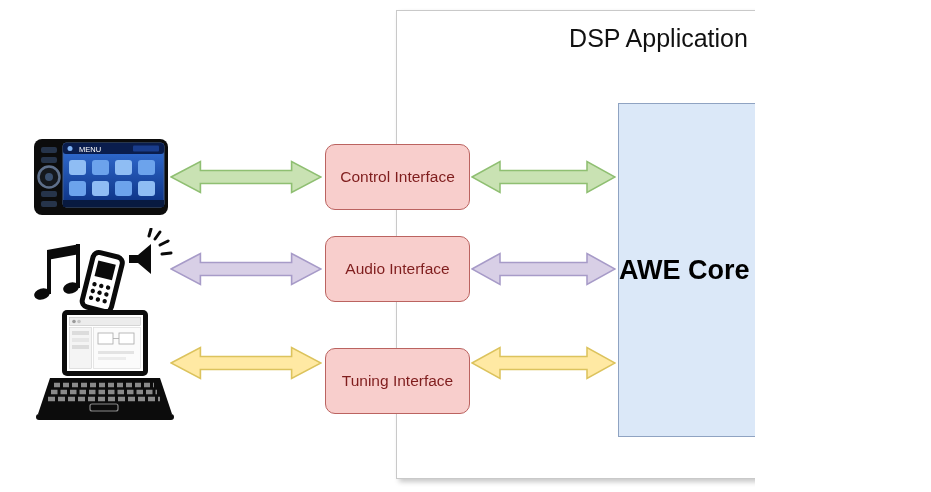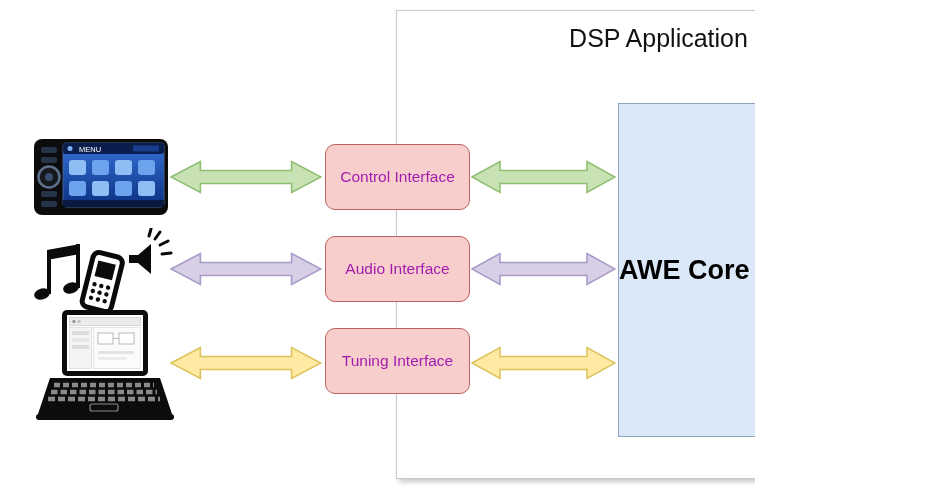--- a/index.html
+++ b/index.html
@@ -45,21 +45,21 @@
   .iface {
     position: absolute;
     left: 325px;
     width: 145px; height: 66px;
     border: 1px solid #bb6360;
     background: #f8cecc;
     border-radius: 10px;
     box-sizing: border-box;
     display: flex; align-items: center; justify-content: center;
     font-size: 15.5px;
-    color: #a21caf;
+    color: #7f1d1d;
     z-index: 3;
   }
   .arrow {
     position: absolute;
     height: 36px;
     z-index: 2;
   }
   .device {
     position: absolute;
     z-index: 2;
@@ -77,21 +77,21 @@
   <div class="core-box" style="background-color: rgb(219, 232, 248); border-color: rgb(143, 163, 194);">
     <span class="core-label">AWE Core</span>
   </div>
 
   <div class="iface" style="top: 144px; background-color: rgb(248, 206, 204); border-color: rgb(187, 99, 96);">
     <span>Control Interface</span>
   </div>
   <div class="iface" style="top: 236px; background-color: rgb(248, 206, 204); border-color: rgb(187, 99, 96);">
     <span>Audio Interface</span>
   </div>
-  <div class="iface" style="top: 328px; background-color: rgb(248, 206, 204); border-color: rgb(187, 99, 96);">
+  <div class="iface" style="top: 348px; background-color: rgb(248, 206, 204); border-color: rgb(187, 99, 96);">
     <span>Tuning Interface</span>
   </div>
 
   <svg class="arrow" style="left:170px; top:159px; width:152px" viewBox="0 0 150 36" preserveAspectRatio="none">
     <polygon stroke-width="1.6" points="1,18 30,2.5 30,11.5 120,11.5 120,2.5 149,18 120,33.5 120,24.5 30,24.5 30,33.5" fill="#c9e2b3" stroke="#8fbf72"></polygon>
   </svg>
   <svg class="arrow" style="left:471px; top:159px; width:145px" viewBox="0 0 150 36" preserveAspectRatio="none">
     <polygon stroke-width="1.6" points="1,18 30,2.5 30,11.5 120,11.5 120,2.5 149,18 120,33.5 120,24.5 30,24.5 30,33.5" fill="#c9e2b3" stroke="#8fbf72"></polygon>
   </svg>
 

